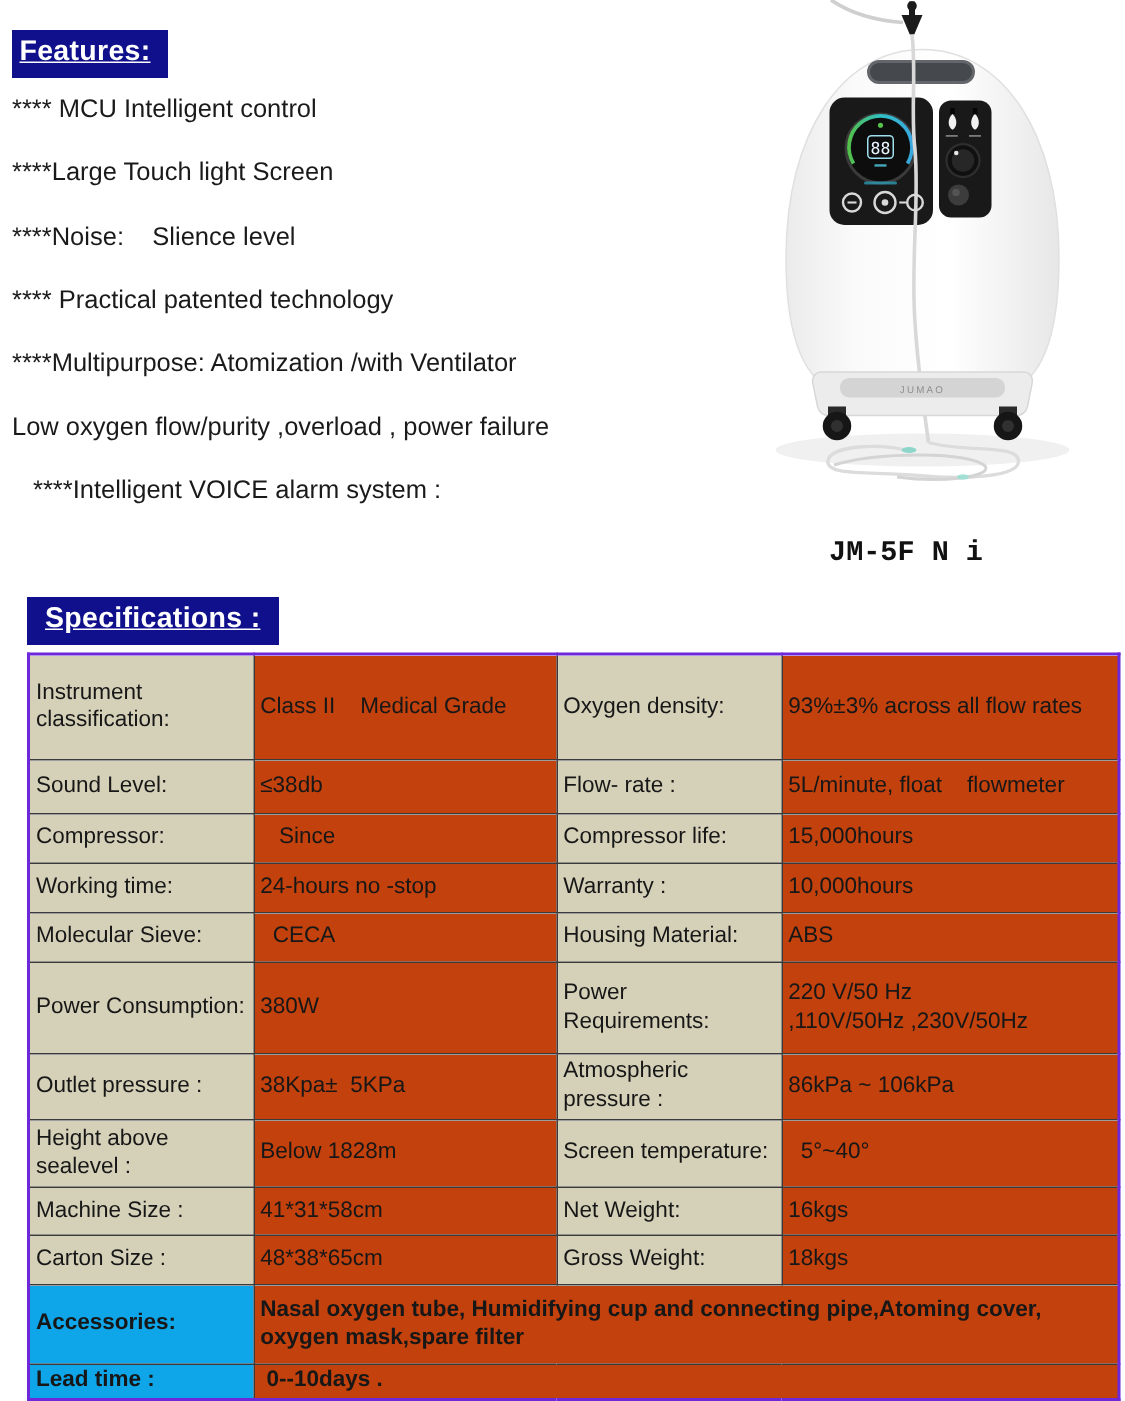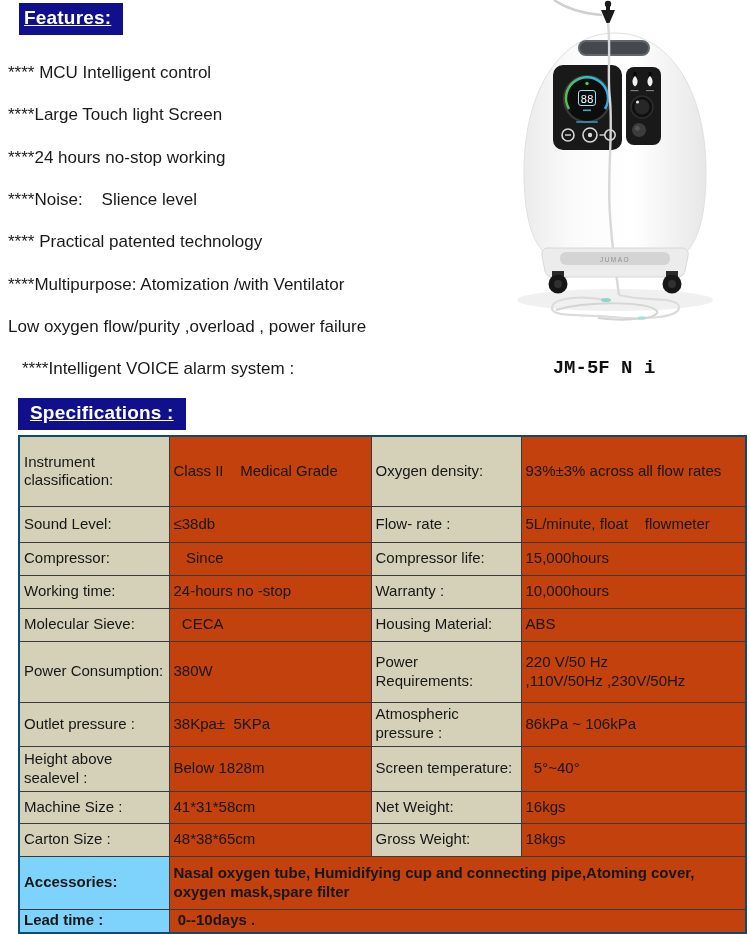--- a/index.html
+++ b/index.html
@@ -15,21 +15,21 @@
   .hdr {
     position:absolute;
     background:#10108c;
     color:#ffffff;
     font-weight:bold;
     font-size:19px;
     text-decoration:underline;
     padding:4px 12px 6px 5px;
     letter-spacing:0.2px;
   }
-  #features-title { left:8px; top:3px;margin-left:11px; }
+  #features-title { left:8px; top:20px; }
   #spec-title    { left:18px; top:398px;padding-left:12px; }
 
   #features-list { position:absolute; left:8px; top:52px; width:475px; }
   .feature-item {
     height:42.3px;
     display:flex; align-items:center;
     font-size:17px;
     white-space:pre-wrap;
     color:#1a1a1a;
   }
@@ -41,45 +41,44 @@
     text-align:center; font-weight:bold; font-size:19px; color:#111;font-family:Liberation Mono, monospace;
   }
 
   #spec-table {
     position:absolute; left:18px; top:435px;
     width:727px;
     border-collapse:collapse;
     table-layout:fixed;
     font-size:15px;
     line-height:1.25;
-    border:2px solid #0c4a6e;
+    border:2px solid #6d28d9;
   }
   #spec-table td {
     border:1px solid #3a3a3a;
     padding:1px 4px;
     vertical-align:middle;
     white-space:pre-wrap;
     overflow:hidden;
   }
   td.lbl { background:#d5d1b8; }
   td.val { background:#c2410c; }
-  td.hl  { background:#7dd3fc; font-weight:bold; }
+  td.hl  { background:#0ea5e9; font-weight:bold; }
   td.bold{ font-weight:bold; }
 </style>
 </head>
 <body>
 
 <div class="page">
 
   <div class="hdr" id="features-title">Features:</div>
 
   <div id="features-list">
     <div class="feature-item">**** MCU Intelligent control</div>
     <div class="feature-item">****Large Touch light Screen</div>
-    <div class="feature-item">****24 hours no-stop working</div>
     <div class="feature-item">****Noise:    Slience level</div>
     <div class="feature-item">**** Practical patented technology</div>
     <div class="feature-item">****Multipurpose: Atomization /with Ventilator</div>
     <div class="feature-item">Low oxygen flow/purity ,overload , power failure</div>
     <div class="feature-item">****Intelligent VOICE alarm system :</div>
   </div>
 
   <div id="product">
     <svg viewBox="0 0 260 350" width="260" height="350">
       <defs>

